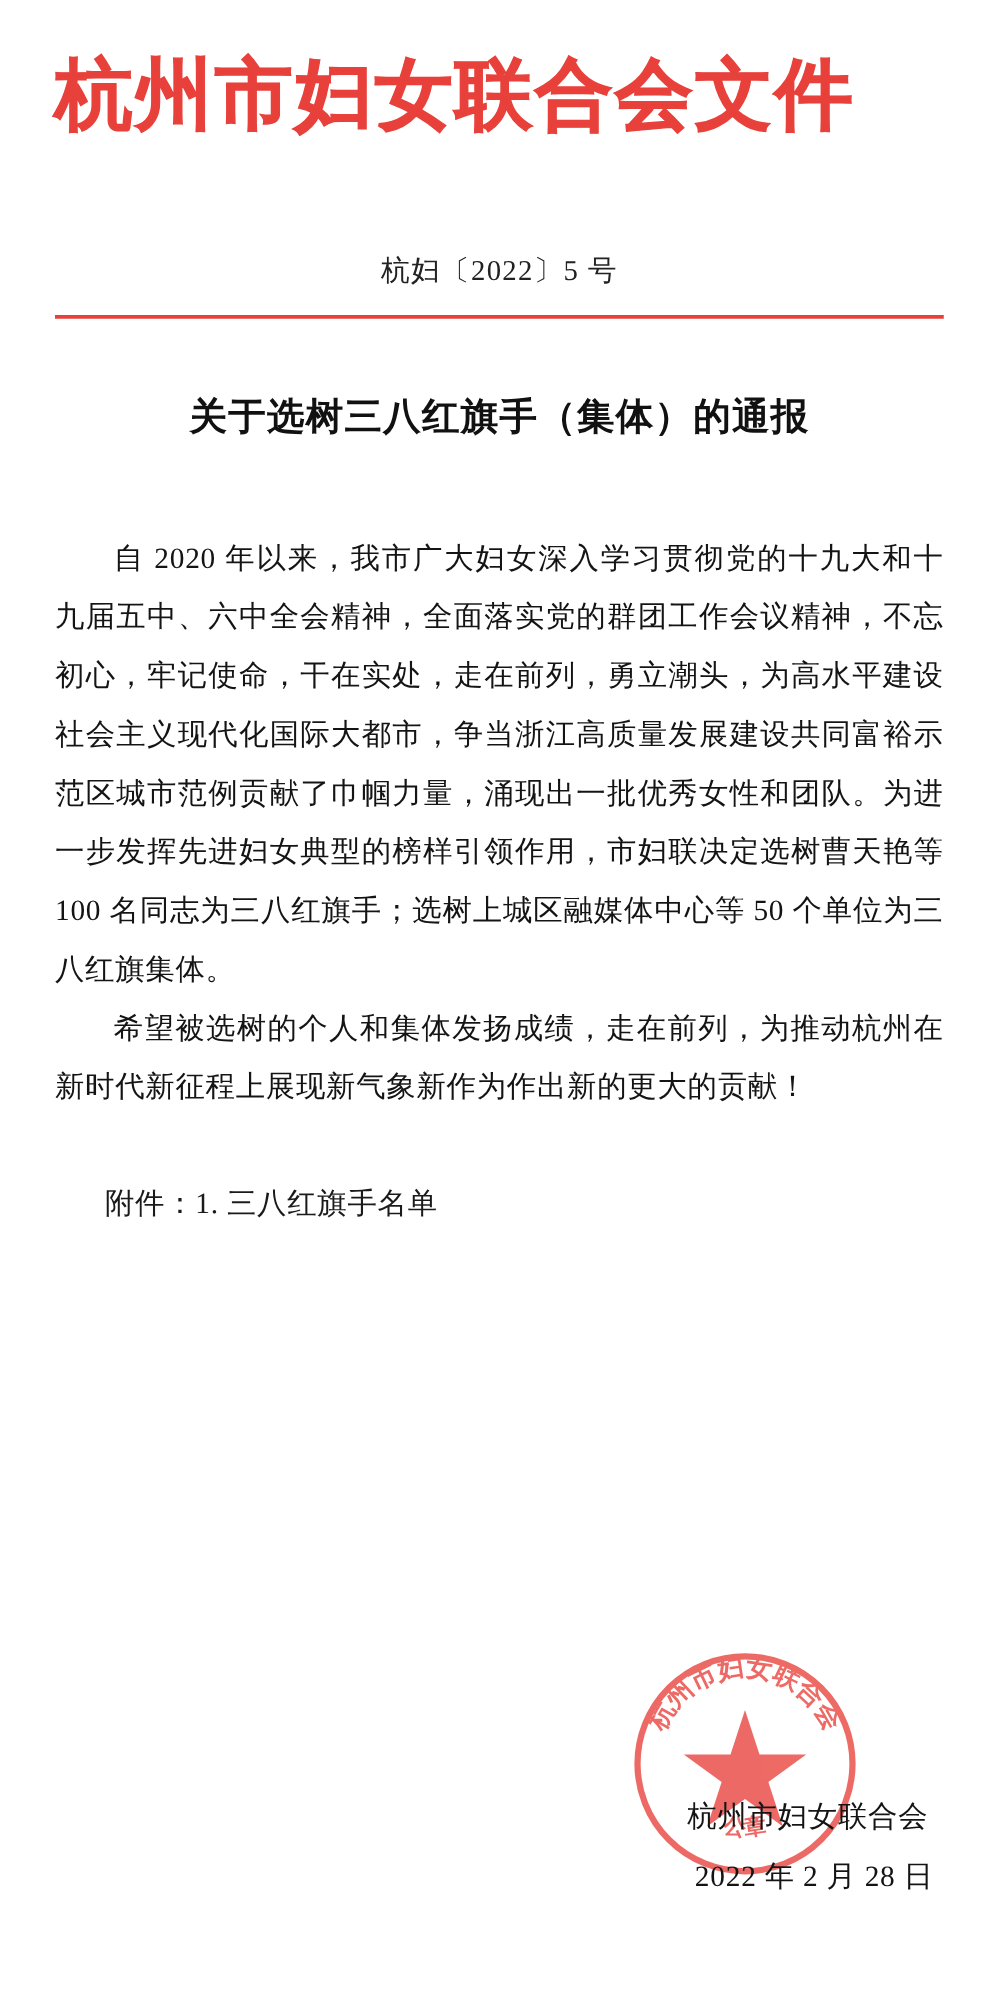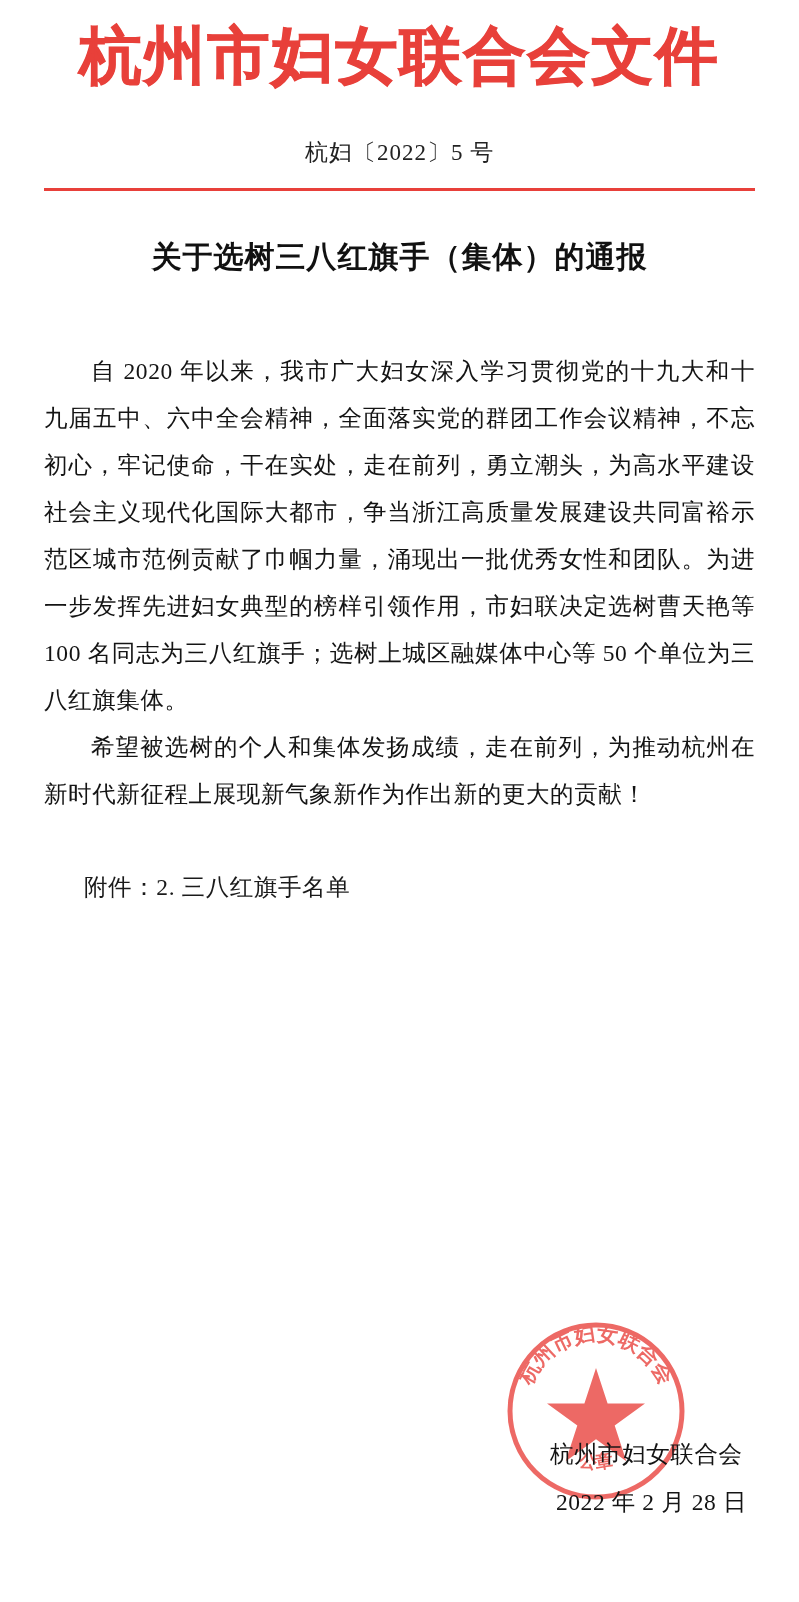--- a/index.html
+++ b/index.html
@@ -19,59 +19,58 @@
   .page {
     position: relative;
     width: 799px;
     height: 1602px;
     box-sizing: border-box;
     padding: 0 44px;
   }
 
   
   .masthead {
-    text-align: center;
-    padding-top: 20px;
+    padding-top: 40px;
     padding-bottom: 6px;
   }
   .masthead-title {
     color: #e8403a;
     font-family: "DejaVu Serif", "Liberation Serif", serif;
     font-weight: bold;
     font-size: 62px;
     letter-spacing: 2px;
     line-height: 1.15;
     white-space: nowrap;
     -webkit-text-stroke: 1px #e8403a;
   }
 
   
   .doc-number {
     text-align: center;
-    margin-top: 40px;
+    margin-top: 84px;
     font-size: 23px;
     letter-spacing: 1px;
     color: #222;
   }
 
   
   .red-rule {
     margin-top: 20px;
     height: 3px;
     background: #e8403a;
     width: 100%;
   }
 
   
   .doc-title {
     text-align: center;
     font-size: 30px;
     font-weight: bold;
     letter-spacing: 1px;
-    margin-top: 46px;
+    margin-top: 58px;
     color: #111;
   }
 
   
   .body-text {
     margin-top: 70px;
     font-size: 23.5px;
     line-height: 47px;
     letter-spacing: 0.6px;
     text-align: justify;
@@ -136,21 +135,21 @@
   <div class="red-rule"></div>
 
   <div class="doc-title">关于选树三八红旗手（集体）的通报</div>
 
   <div class="body-text">
     <p class="indent">自 2020 年以来，我市广大妇女深入学习贯彻党的十九大和十九届五中、六中全会精神，全面落实党的群团工作会议精神，不忘初心，牢记使命，干在实处，走在前列，勇立潮头，为高水平建设社会主义现代化国际大都市，争当浙江高质量发展建设共同富裕示范区城市范例贡献了巾帼力量，涌现出一批优秀女性和团队。为进一步发挥先进妇女典型的榜样引领作用，市妇联决定选树曹天艳等 100 名同志为三八红旗手；选树上城区融媒体中心等 50 个单位为三八红旗集体。</p>
     <p class="indent">希望被选树的个人和集体发扬成绩，走在前列，为推动杭州在新时代新征程上展现新气象新作为作出新的更大的贡献！</p>
   </div>
 
   <div class="attachments">
-    <div class="att-line-1">附件：2. 三八红旗手名单</div>
+    <div class="att-line-1">附件：1. 三八红旗手名单</div>
   </div>
 
   <div class="seal">
     <svg width="190" height="190" viewBox="0 0 190 190" xmlns="http://www.w3.org/2000/svg">
       <circle cx="95" cy="95" r="86" fill="none" stroke="#e8403a" stroke-width="5"></circle>
       <path d="M95 52 L106.6 87.6 L144 87.6 L113.7 109.6 L125.3 145.2 L95 123.2 L64.7 145.2 L76.3 109.6 L46 87.6 L83.4 87.6 Z" fill="#e8403a"></path>
       <path id="sealTop" d="M 25 95 A 70 70 0 0 1 165 95" fill="none"></path>
       <text font-family="'DejaVu Serif', serif" font-size="21" fill="#e8403a" font-weight="bold">
         <textPath href="#sealTop" startOffset="50%" text-anchor="middle">杭州市妇女联合会</textPath>
       </text>

